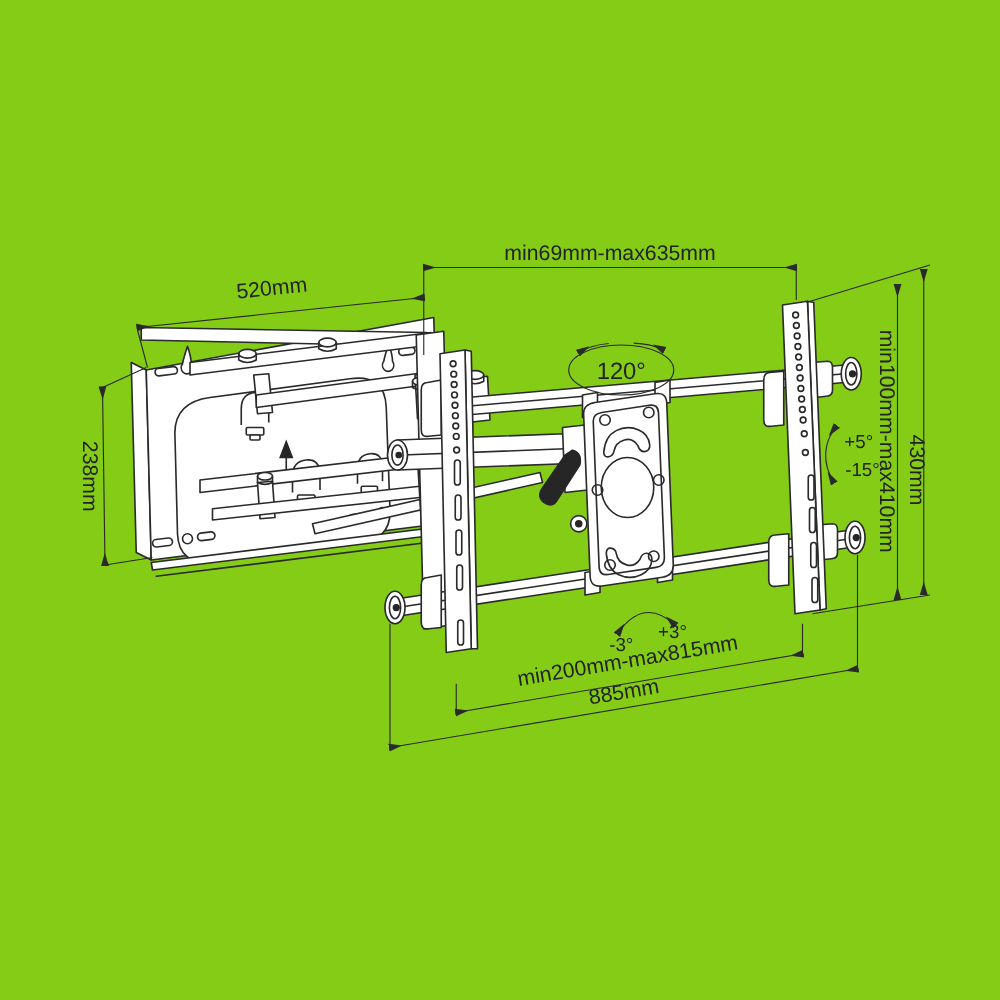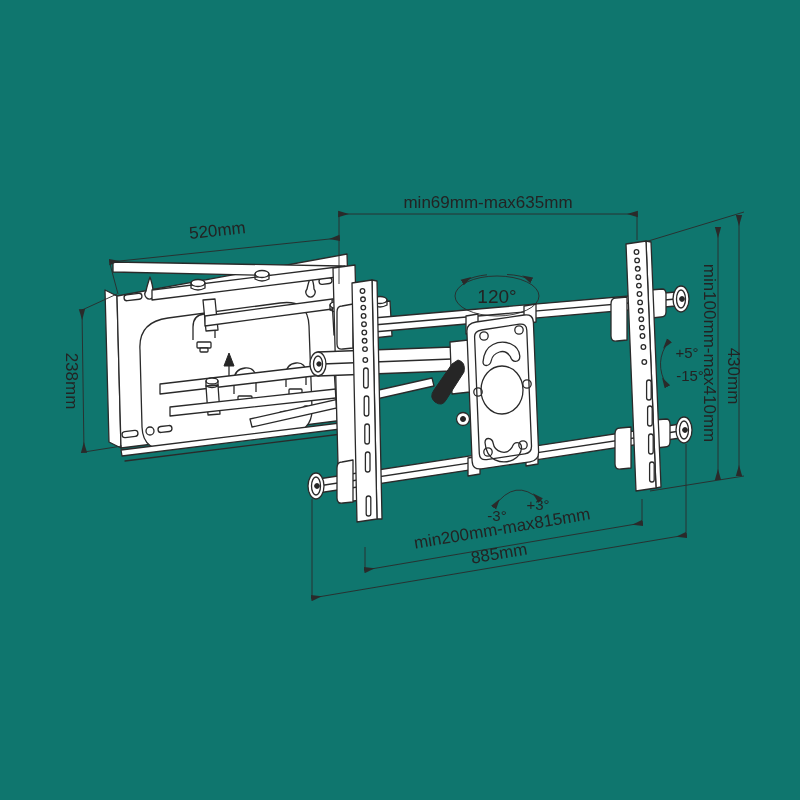--- a/index.html
+++ b/index.html
@@ -1,16 +1,16 @@
 <!DOCTYPE html>
 <html><head>
 <meta charset="utf-8">
 <style>
   html,body{margin:0;padding:0;background:#fff;}
-  .stage{position:relative;width:800px;height:800px;background:#0f766e;overflow:hidden;}
+  .stage{position:relative;width:800px;height:800px;background:#84cc16;overflow:hidden;}
   svg{display:block;}
   svg text{font-family:"Liberation Sans",sans-serif;fill:#232323;}
   .dimtxt{font-size:17px;}
   .angtxt{font-size:15px;}
   .bigang{font-size:19px;}
   .hw{stroke:#2a2a2a;stroke-width:1.3;fill:none;stroke-linejoin:round;stroke-linecap:round;}
   .hwf{stroke:#2a2a2a;stroke-width:1.3;fill:#ffffff;stroke-linejoin:round;}
   .dim{stroke:#2a2a2a;stroke-width:0.9;fill:none;}
   .dark{fill:#262626;stroke:#262626;}
 </style>

